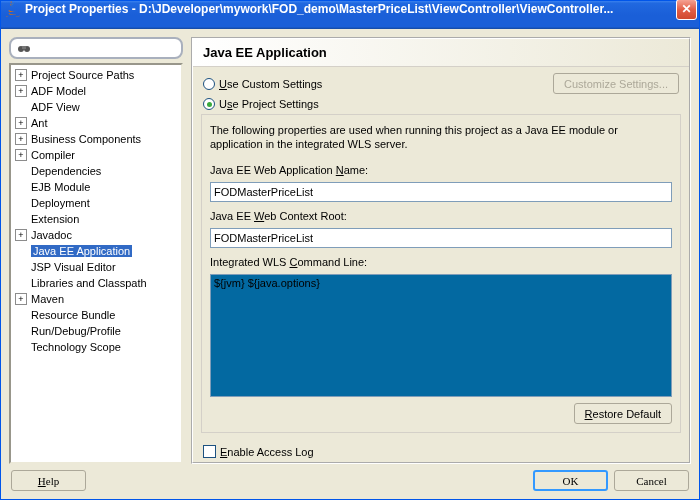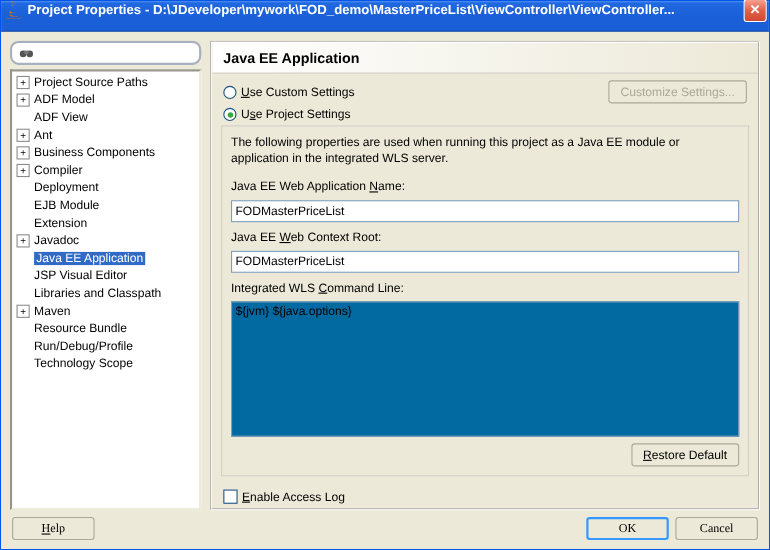--- a/index.html
+++ b/index.html
@@ -86,25 +86,29 @@
               <div class="tree-item">
                 <div class="toggle">+</div>
                 <span class="label">Business Components</span>
               </div>
               <div class="tree-item">
                 <div class="toggle">+</div>
                 <span class="label">Compiler</span>
               </div>
               <div class="tree-item">
                 <div class="spacer"></div>
+                <span class="label">Dependencies</span>
+              </div>
+              <div class="tree-item">
+                <div class="spacer"></div>
+                <span class="label">EJB Module</span>
+              </div>
+              <div class="tree-item">
+                <div class="spacer"></div>
                 <span class="label">Deployment</span>
-              </div>
-              <div class="tree-item">
-                <div class="spacer"></div>
-                <span class="label">EJB Module</span>
               </div>
               <div class="tree-item">
                 <div class="spacer"></div>
                 <span class="label">Extension</span>
               </div>
               <div class="tree-item">
                 <div class="toggle">+</div>
                 <span class="label">Javadoc</span>
               </div>
               <div class="tree-item selected">

